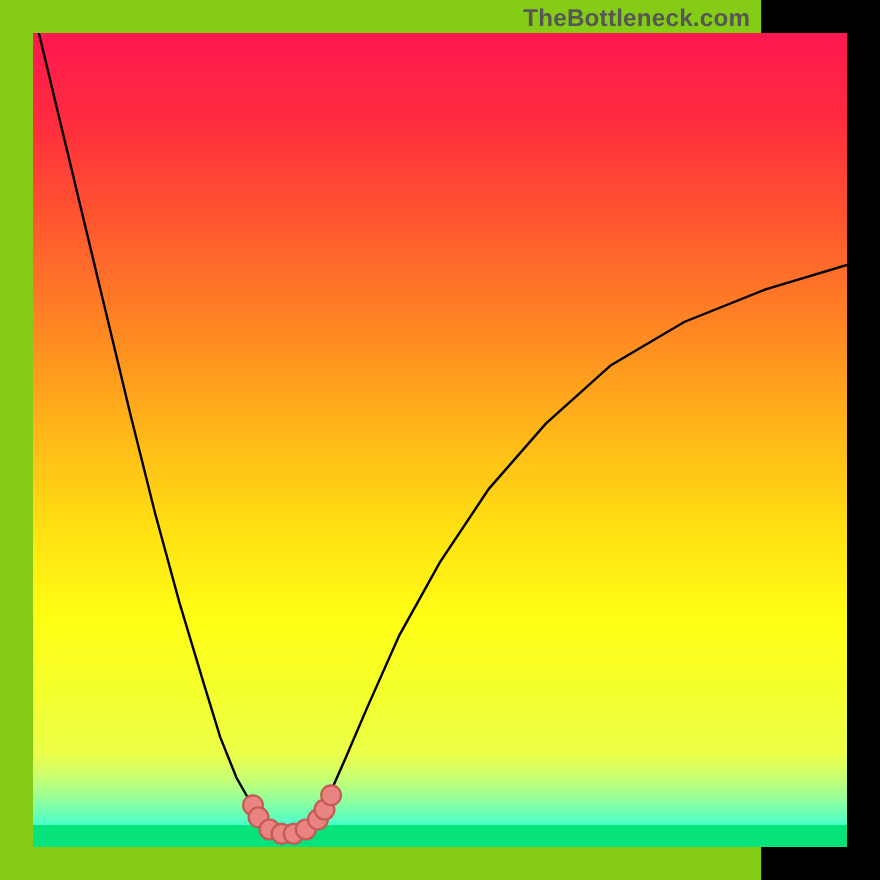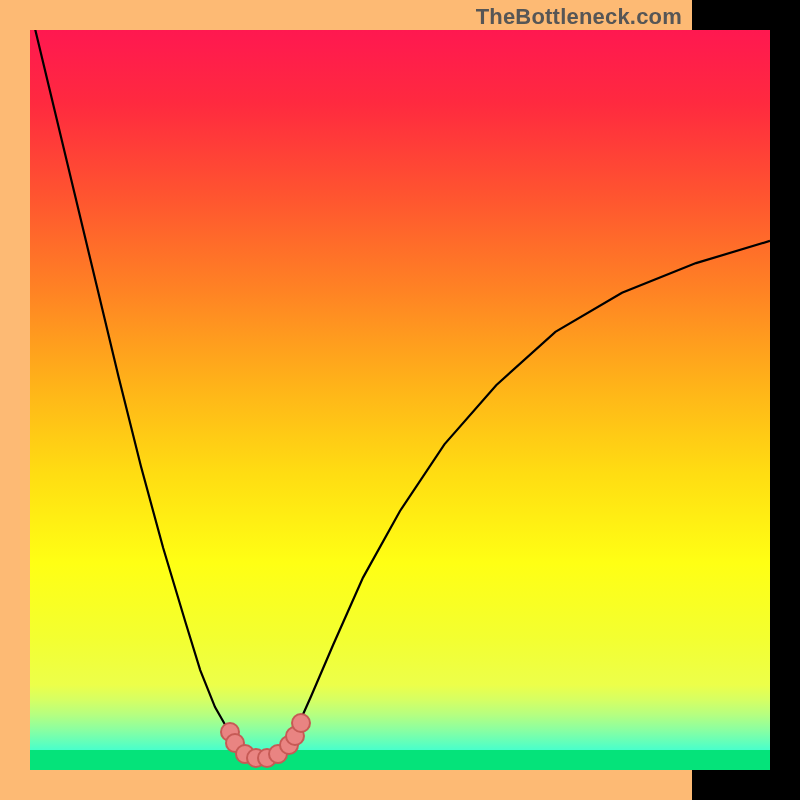--- a/index.html
+++ b/index.html
@@ -1,21 +1,21 @@
 <!DOCTYPE html>
 <html><head>
 <meta charset="utf-8">
 <style>
   * { margin: 0; padding: 0; box-sizing: border-box; }
   html, body { width: 800px; height: 800px; overflow: hidden; background: #000; }
   .frame {
     position: relative;
     width: 692px;
     height: 800px;
-    background: #fdba74;
+    background: #84cc16;
   }
   .watermark {
     position: absolute;
     top: 4px;
     right: 10px;
     font-family: Arial, Helvetica, sans-serif;
     font-size: 22px;
     font-weight: 600;
     color: #565656;
     letter-spacing: 0.2px;

